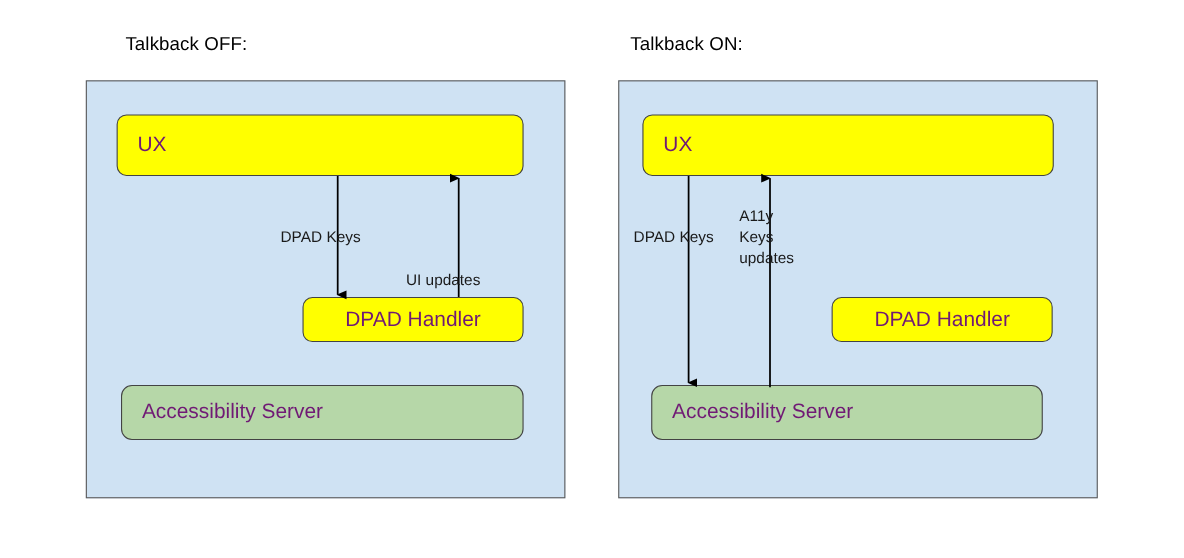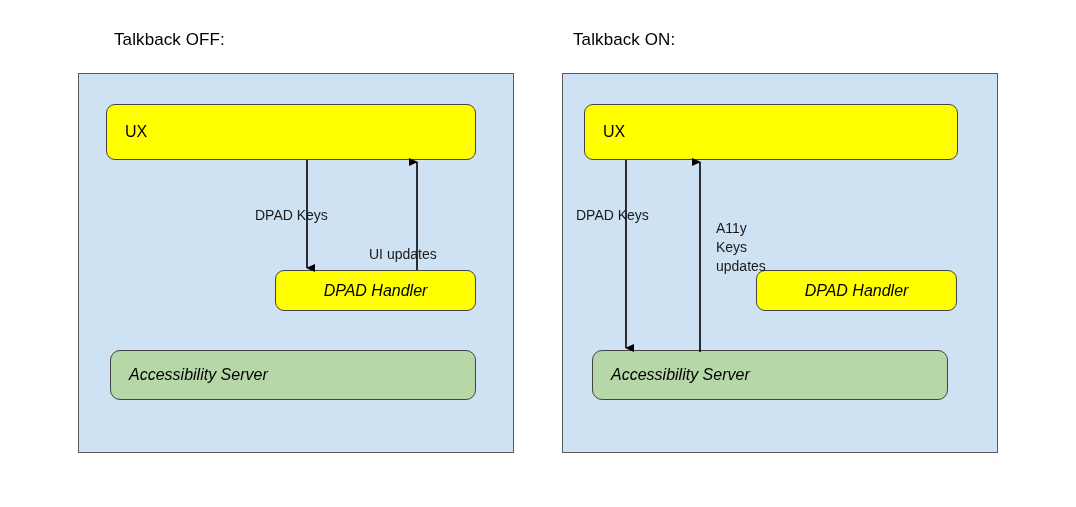--- a/index.html
+++ b/index.html
@@ -36,37 +36,36 @@
   }
   .node {
     position: absolute;
     box-sizing: border-box;
     border: 1.5px solid #434343;
     border-radius: 9px;
     display: flex;
     align-items: center;
   }
   .node-label {
-    font-size: 16px;
-    color: #000000;
+    font-size: 19px;
+    color: #701a75;
     white-space: nowrap;
     padding-left: 18px;
   }
   .node.yellow {
     background: #ffff00;
   }
   .node.green {
     background: #b6d7a8;
     border-radius: 10px;
   }
   .node.center .node-label {
     padding-left: 0;
     width: 100%;
     text-align: center;
-    font-style: italic;
   }
   .edge-label {
     position: absolute;
     font-size: 14px;
     color: #1a1a1a;
     line-height: 19px;
     white-space: nowrap;
   }
   svg.arrows {
     position: absolute;
@@ -147,20 +146,20 @@
         </marker>
       </defs>
 
       <line x1="626" y1="160" x2="626" y2="348" stroke="#000000" stroke-width="1.6" marker-end="url(#arrowDownOn)"></line>
 
       <line x1="700" y1="352" x2="700" y2="162" stroke="#000000" stroke-width="1.6" marker-end="url(#arrowUpOn)"></line>
     </svg>
 
     <div class="edge-label" style="left:576px; top:206px;">DPAD Keys</div>
 
-    <div class="edge-label" style="left:716px; top:187px;margin-top:32px;">
+    <div class="edge-label" style="left:672px; top:187px;">
       <div>A11y</div>
       <div>Keys</div>
       <div>updates</div>
     </div>
   </div>
 
 </div>
 
 </body></html>

